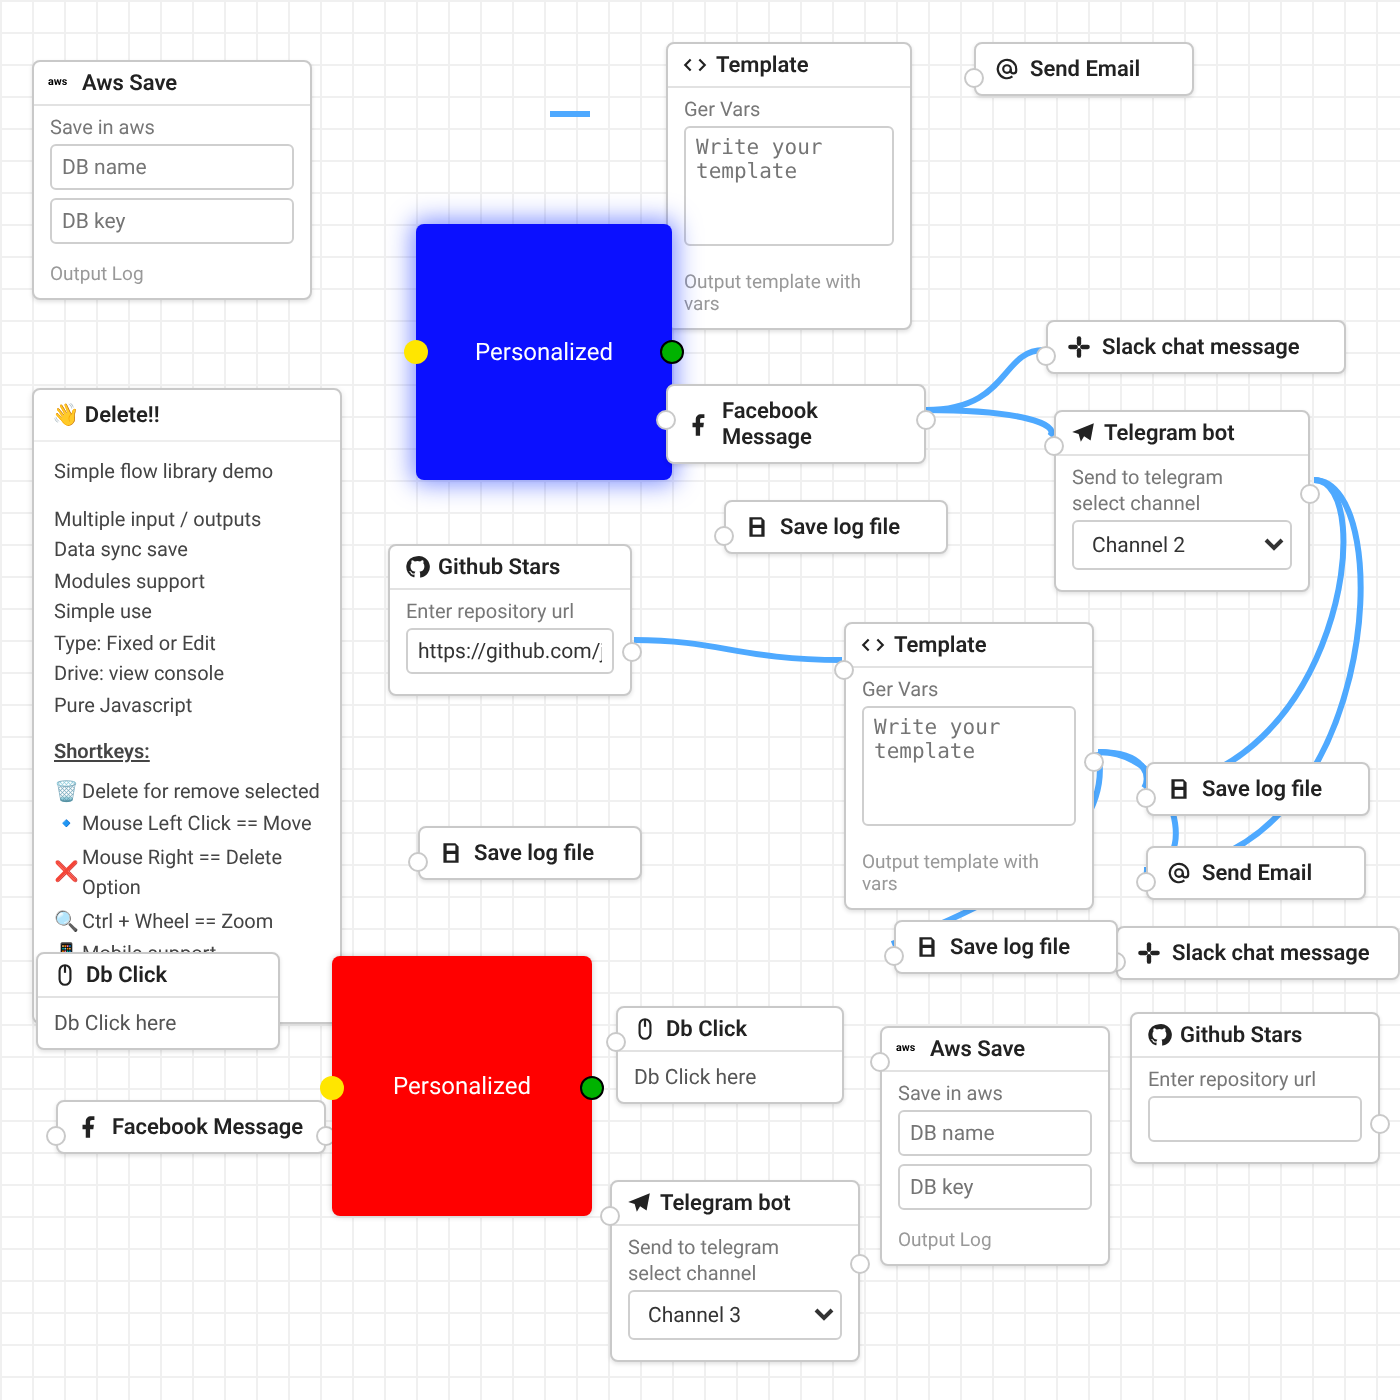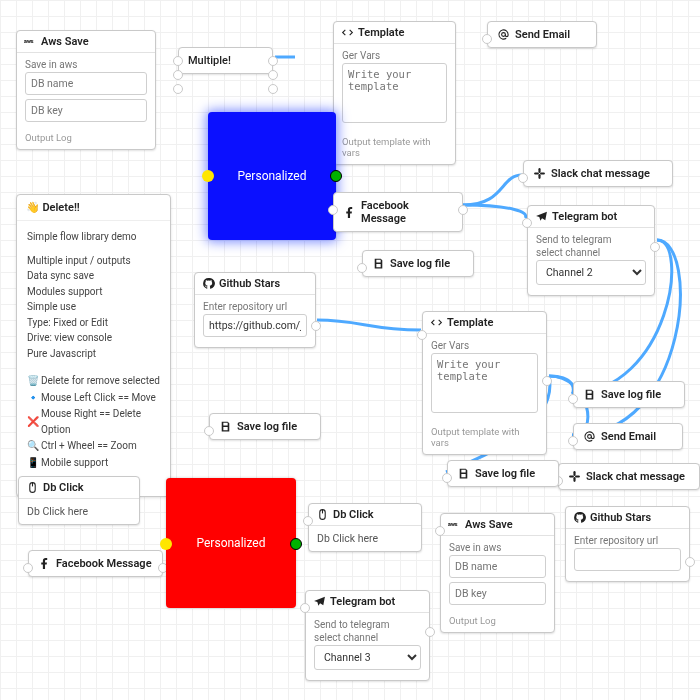--- a/index.html
+++ b/index.html
@@ -134,31 +134,20 @@
       <span>Aws Save</span>
     </div>
     <div class="body">
       <div class="lbl">Save in aws</div>
       <input type="text" placeholder="DB name" style="">
       <input type="text" placeholder="DB key" style="">
     </div>
     <div class="outnote">Output Log</div>
   </div>
 
-  <div class="node" style="left:178px; top:47px; width:95px;">
-    <div class="pill" style="font-weight:500;">
-        <span>Multiple!</span>
-      </div>
-    <span class="port right" style="top:8px;"></span>
-    <span class="port right" style="top:22px;"></span>
-    <span class="port right" style="top:36px;"></span>
-    <span class="port left" style="top:8px;"></span>
-    <span class="port left" style="top:22px;"></span>
-    <span class="port left" style="top:36px;"></span>
-  </div>
 
   <div class="node" style="left:333px; top:21px; width:123px;">
     <div class="titlebar">
       <span class="icon">
           <svg viewBox="0 0 24 24" stroke="#222" stroke-width="2" fill="none">
             <path d="M8 7l-5 5 5 5M16 7l5 5-5 5"></path>
           </svg>
         </span>
       <span>Template</span>
     </div>
@@ -351,20 +340,21 @@
       <div>Simple flow library demo</div>
       <div style="height:8px"></div>
       <div>Multiple input / outputs</div>
       <div>Data sync save</div>
       <div>Modules support</div>
       <div>Simple use</div>
       <div>Type: Fixed or Edit</div>
       <div>Drive: view console</div>
       <div>Pure Javascript</div>
       <div style="height:8px"></div>
+      <div style="text-decoration:underline;font-weight:600;">Shortkeys:</div>
       <div class="keys">
         <div class="kline">
             <span class="k-ico">🗑️</span>
             <span>Delete for remove selected</span>
           </div>
         <div class="kline">
             <span class="k-ico">🔹</span>
             <span>Mouse Left Click == Move</span>
           </div>
         <div class="kline">

